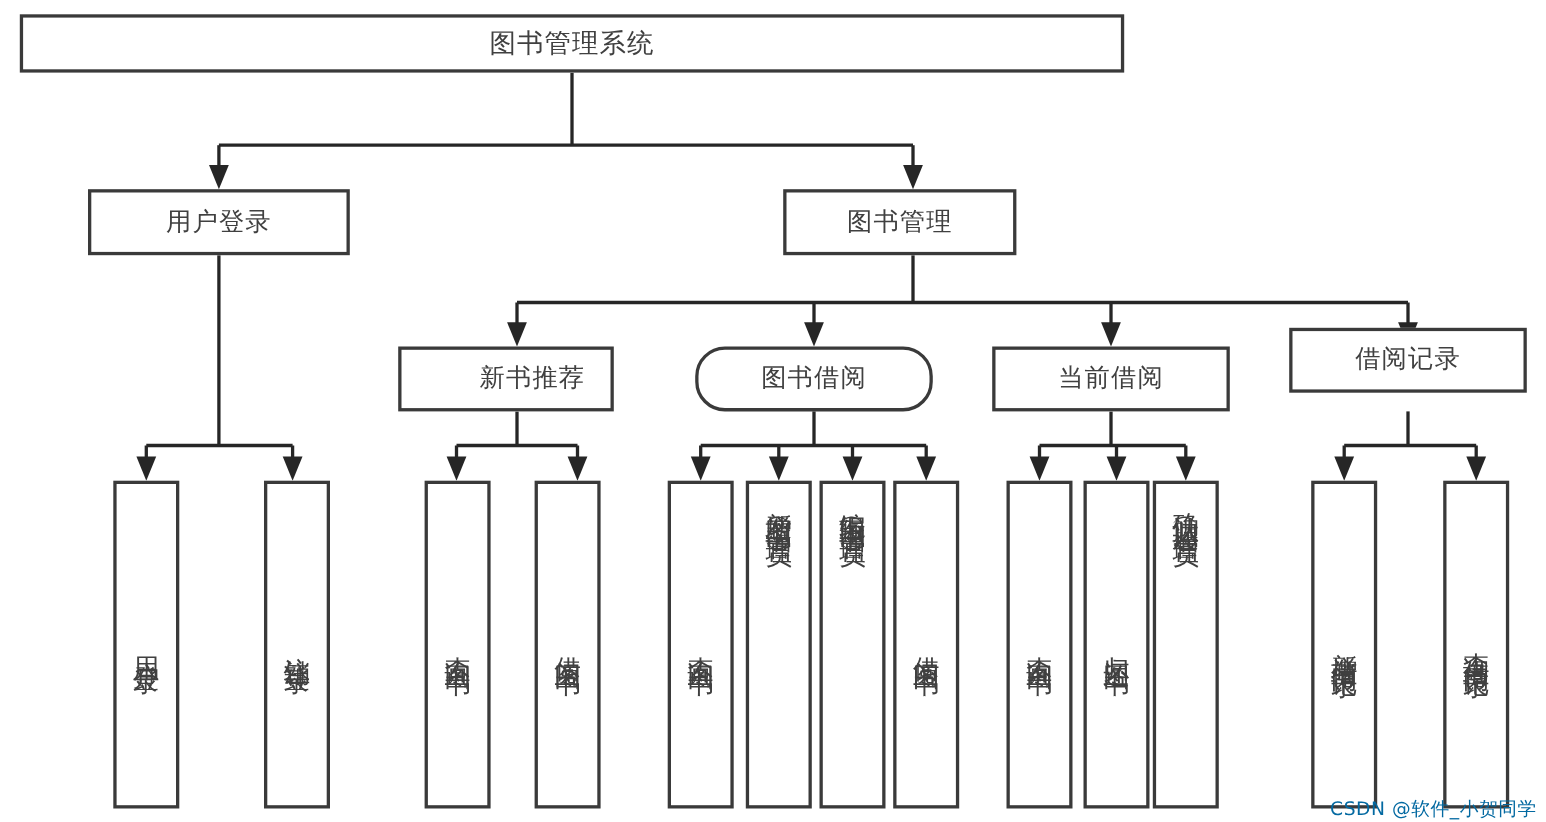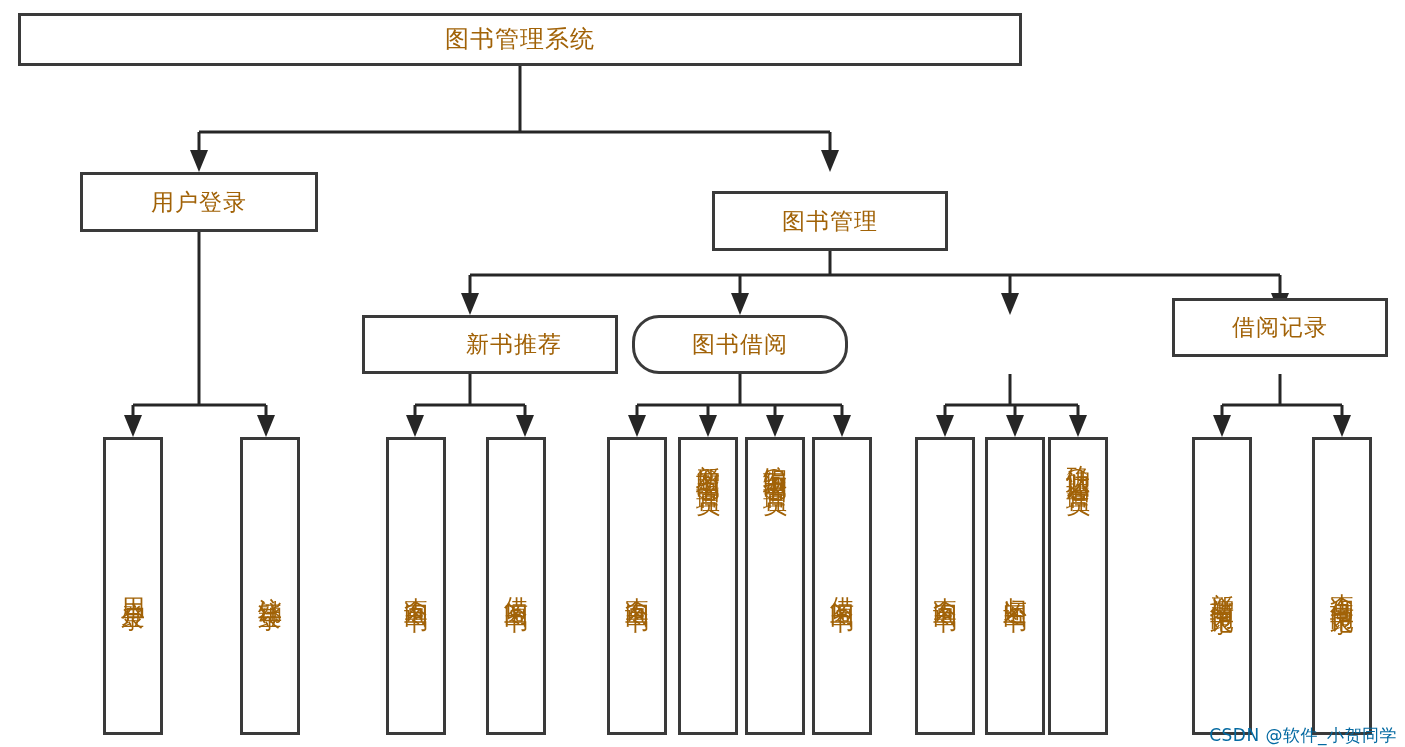--- a/index.html
+++ b/index.html
@@ -41,21 +41,21 @@
     justify-content:center;
     z-index:2;
   }
   .node.root{
     border-width:3px;
   }
   .node .label{
     font-size:23px;
     line-height:1.15;
     letter-spacing:1px;
-    color:#a16207;
+    color:#404040;
     white-space:nowrap;
     text-align:center;
   }
   .node.root .label{ font-size:24px; }
   .node.tier2 .label{ font-size:23px; }
   .node.tier3 .label{ font-size:23px; }
 
   
   .node.leaf{
     border-width:3px;
@@ -160,30 +160,33 @@
     <polygon points="1342,437 1333,415 1351,415"></polygon>
   </svg>
 
   <div class="node root" style="left:18px; top:13px; width:1004px; height:53px;">
     <span class="label">图书管理系统</span>
   </div>
 
   <div class="node tier2" style="left:80px; top:172px; width:238px; height:60px;">
     <span class="label">用户登录</span>
   </div>
-  <div class="node tier2" style="left:712px; top:172px; width:236px; height:60px;margin-top:19px;">
+  <div class="node tier2" style="left:712px; top:172px; width:212px; height:60px;">
     <span class="label">图书管理</span>
   </div>
 
-  <div class="node tier3" style="left:362px; top:315px; width:256px; height:59px;padding-left:48px;">
+  <div class="node tier3" style="left:362px; top:315px; width:196px; height:59px;padding-left:48px;">
     <span class="label">新书推荐</span>
   </div>
   <div class="node tier3" style="left:632px; top:315px; width:216px; height:59px;border-radius:27px;">
     <span class="label">图书借阅</span>
   </div>
+  <div class="node tier3" style="left:902px; top:315px; width:216px; height:59px;">
+    <span class="label">当前借阅</span>
+  </div>
   <div class="node tier3" style="left:1172px; top:298px; width:216px; height:59px;">
     <span class="label">借阅记录</span>
   </div>
 
   <div class="node leaf center-text" style="left:103px; top:437px; width:60px; height:298px;">
     <span class="label">用户登录</span>
   </div>
   <div class="node leaf center-text" style="left:240px; top:437px; width:60px; height:298px;">
     <span class="label">注销登录</span>
   </div>

